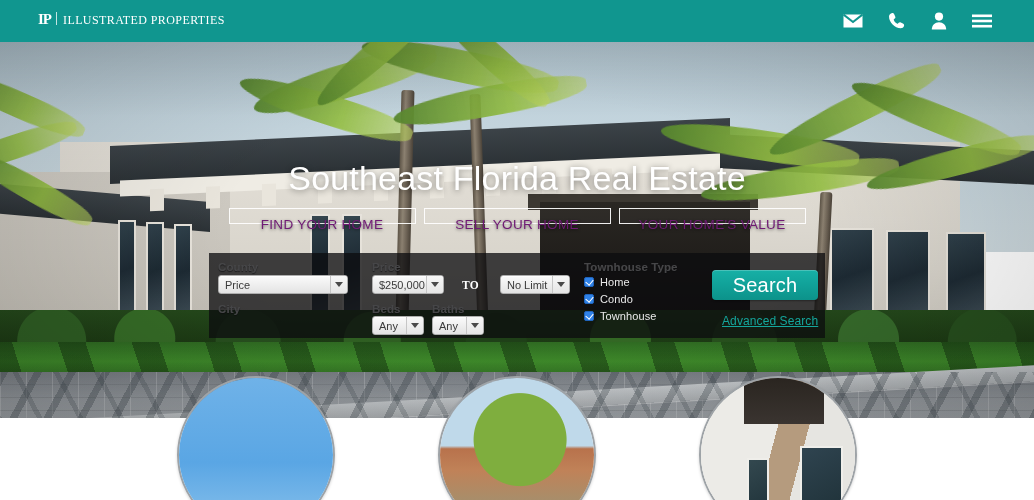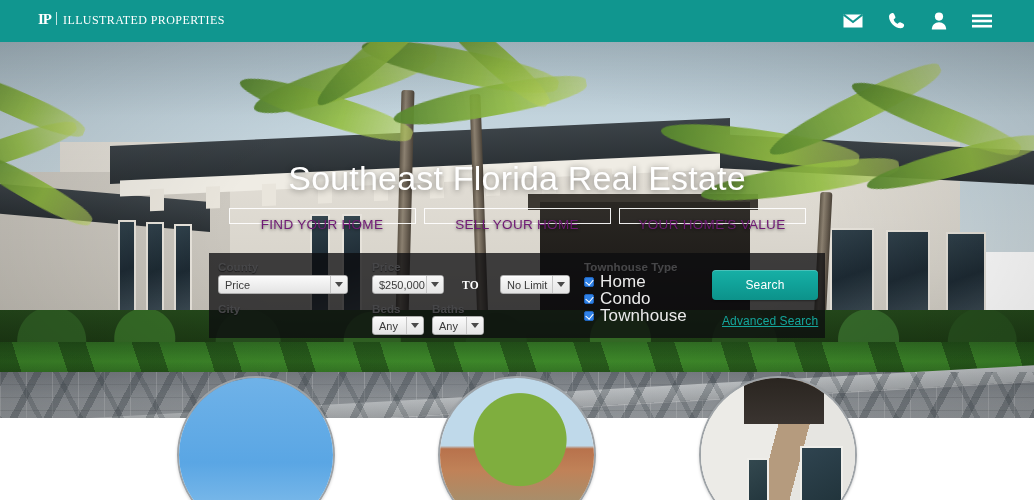--- a/index.html
+++ b/index.html
@@ -233,27 +233,27 @@
     width:10px; height:10px; border-radius:2px;
     background:#2f82e8; border:1px solid #1f63bb;
     position:relative; flex:0 0 auto;
   }
   .cbx:after {
     content:""; position:absolute; left:2px; top:0px;
     width:4px; height:6px; border-right:1.6px solid #fff; border-bottom:1.6px solid #fff;
     transform:rotate(40deg);
   }
   .ptype-item span {
-    color:#eaeaea; font-size:17px; letter-spacing:.1px;
+    color:#eaeaea; font-size:11px; letter-spacing:.1px;
   }
   .search-btn {
     position:absolute; left:712px; top:270px; width:106px; height:30px;
     background:linear-gradient(180deg,#17b0a6 0%, #11a39a 45%, #0c928a 100%);
     border:none; border-radius:4px;
-    color:#fff; font-size:12px; letter-spacing:.2px;
+    color:#fff; font-size:20px; letter-spacing:.2px;
     cursor:pointer;
     box-shadow:0 1px 2px rgba(0,0,0,.35), inset 0 1px 0 rgba(255,255,255,.22);
     font-family:"Liberation Sans", sans-serif;
   }
   .adv-search {
     position:absolute; left:722px; top:314px;
     color:#14a69c; font-size:12px; text-decoration:underline;
     cursor:pointer; letter-spacing:.1px;
   }
 

